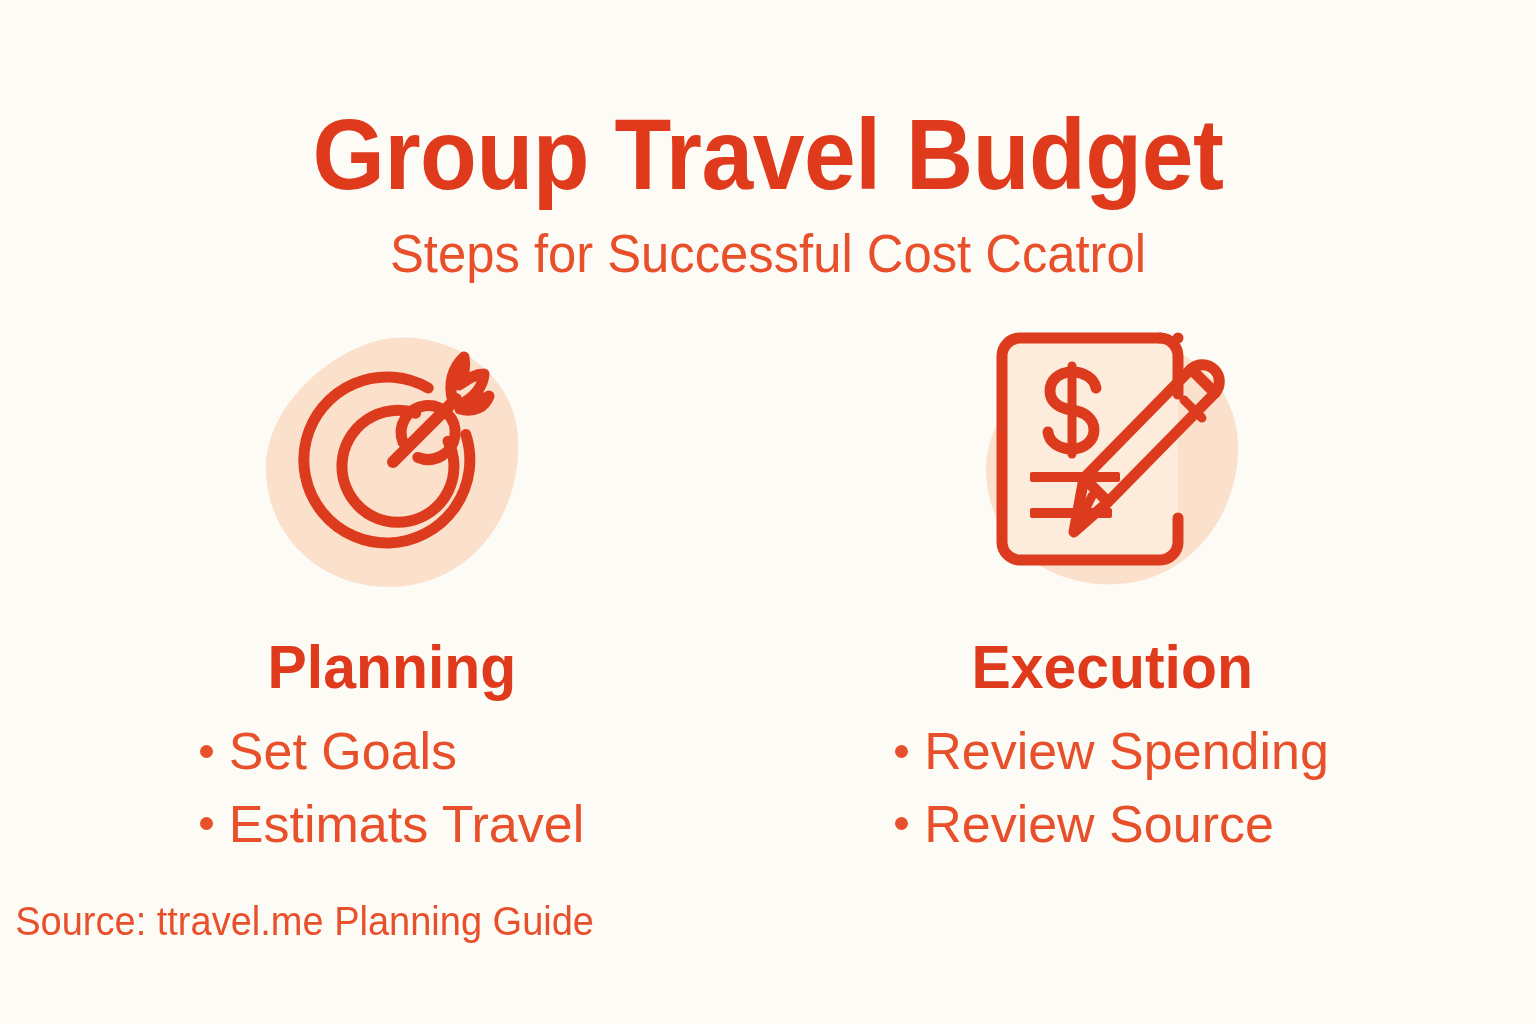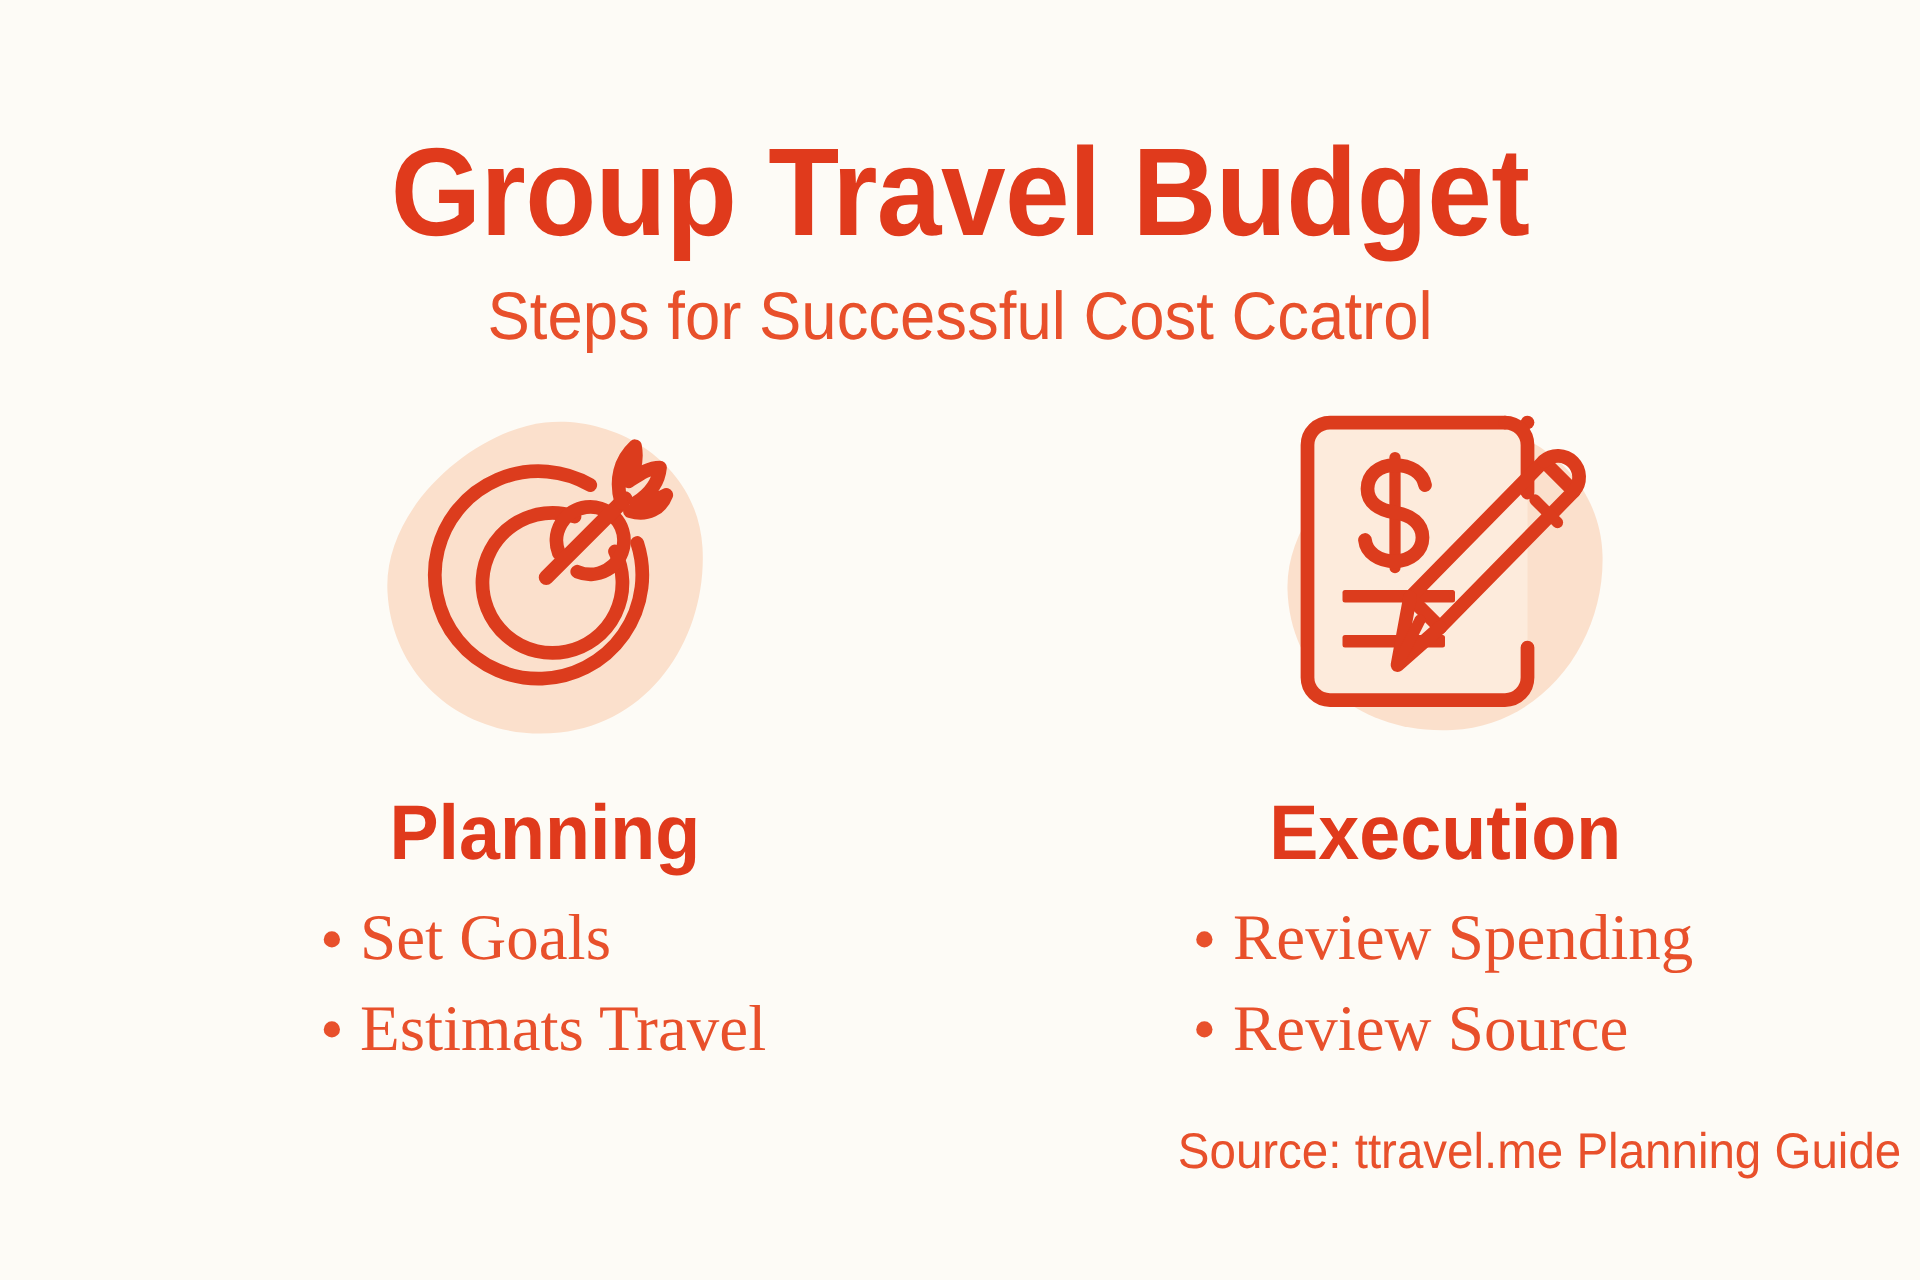--- a/index.html
+++ b/index.html
@@ -13,21 +13,21 @@
     font-family: "Liberation Sans", sans-serif;
     overflow: hidden;
     position: relative;
   }
 
   .poster {
     position: absolute;
     inset: 0;
     display: flex;
     flex-direction: column;
-    align-items: flex-end;
+    align-items: flex-start;
   }
 
   
   .header {
     width: 100%;
     text-align: center;
     margin-top: 104px;
   }
   .title {
     font-family: "Liberation Sans Narrow", "Liberation Sans", sans-serif;
@@ -49,20 +49,21 @@
     transform: scaleX(0.94);
   }
 
   
   .columns {
     margin-top: 42px;
     width: 1480px;
     display: flex;
     justify-content: center;
     gap: 300px;
+    padding-left: 12px;
   }
   .column {
     width: 420px;
     display: flex;
     flex-direction: column;
     align-items: center;
   }
 
   .icon-wrap {
     width: 280px;
@@ -92,21 +93,21 @@
     padding: 0;
     display: flex;
     flex-direction: column;
     gap: 18px;
     align-items: flex-start;
   }
   .bullet {
     display: flex;
     align-items: center;
     gap: 16px;
-    font-family: Liberation Serif, serif;
+    font-family: Liberation Sans, sans-serif;
     font-size: 52px;
     line-height: 1.05;
     color: #E8502B;
     white-space: nowrap;
   }
   .bullet-dot {
     width: 13px;
     height: 13px;
     border-radius: 50%;
     background: #E8502B;

